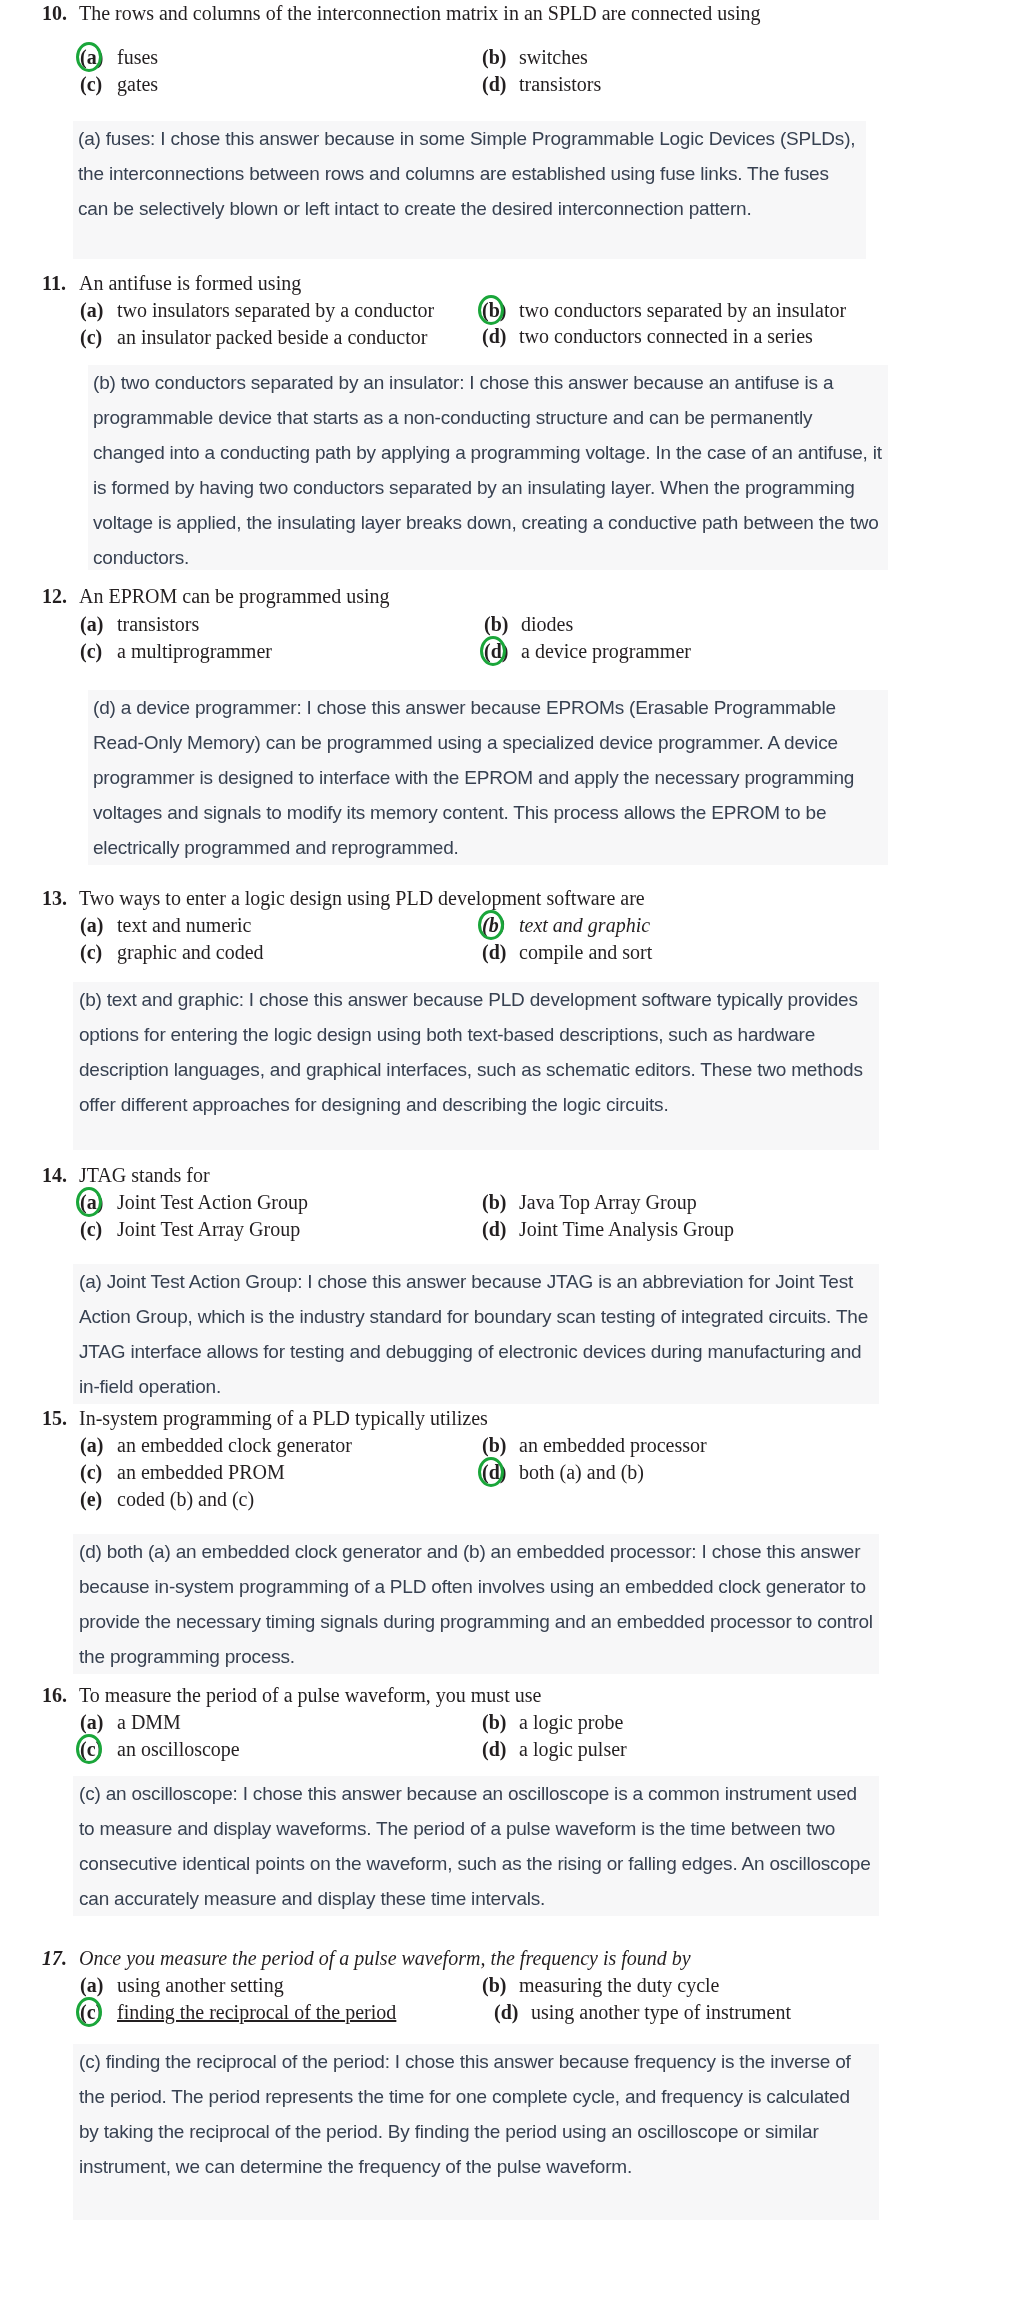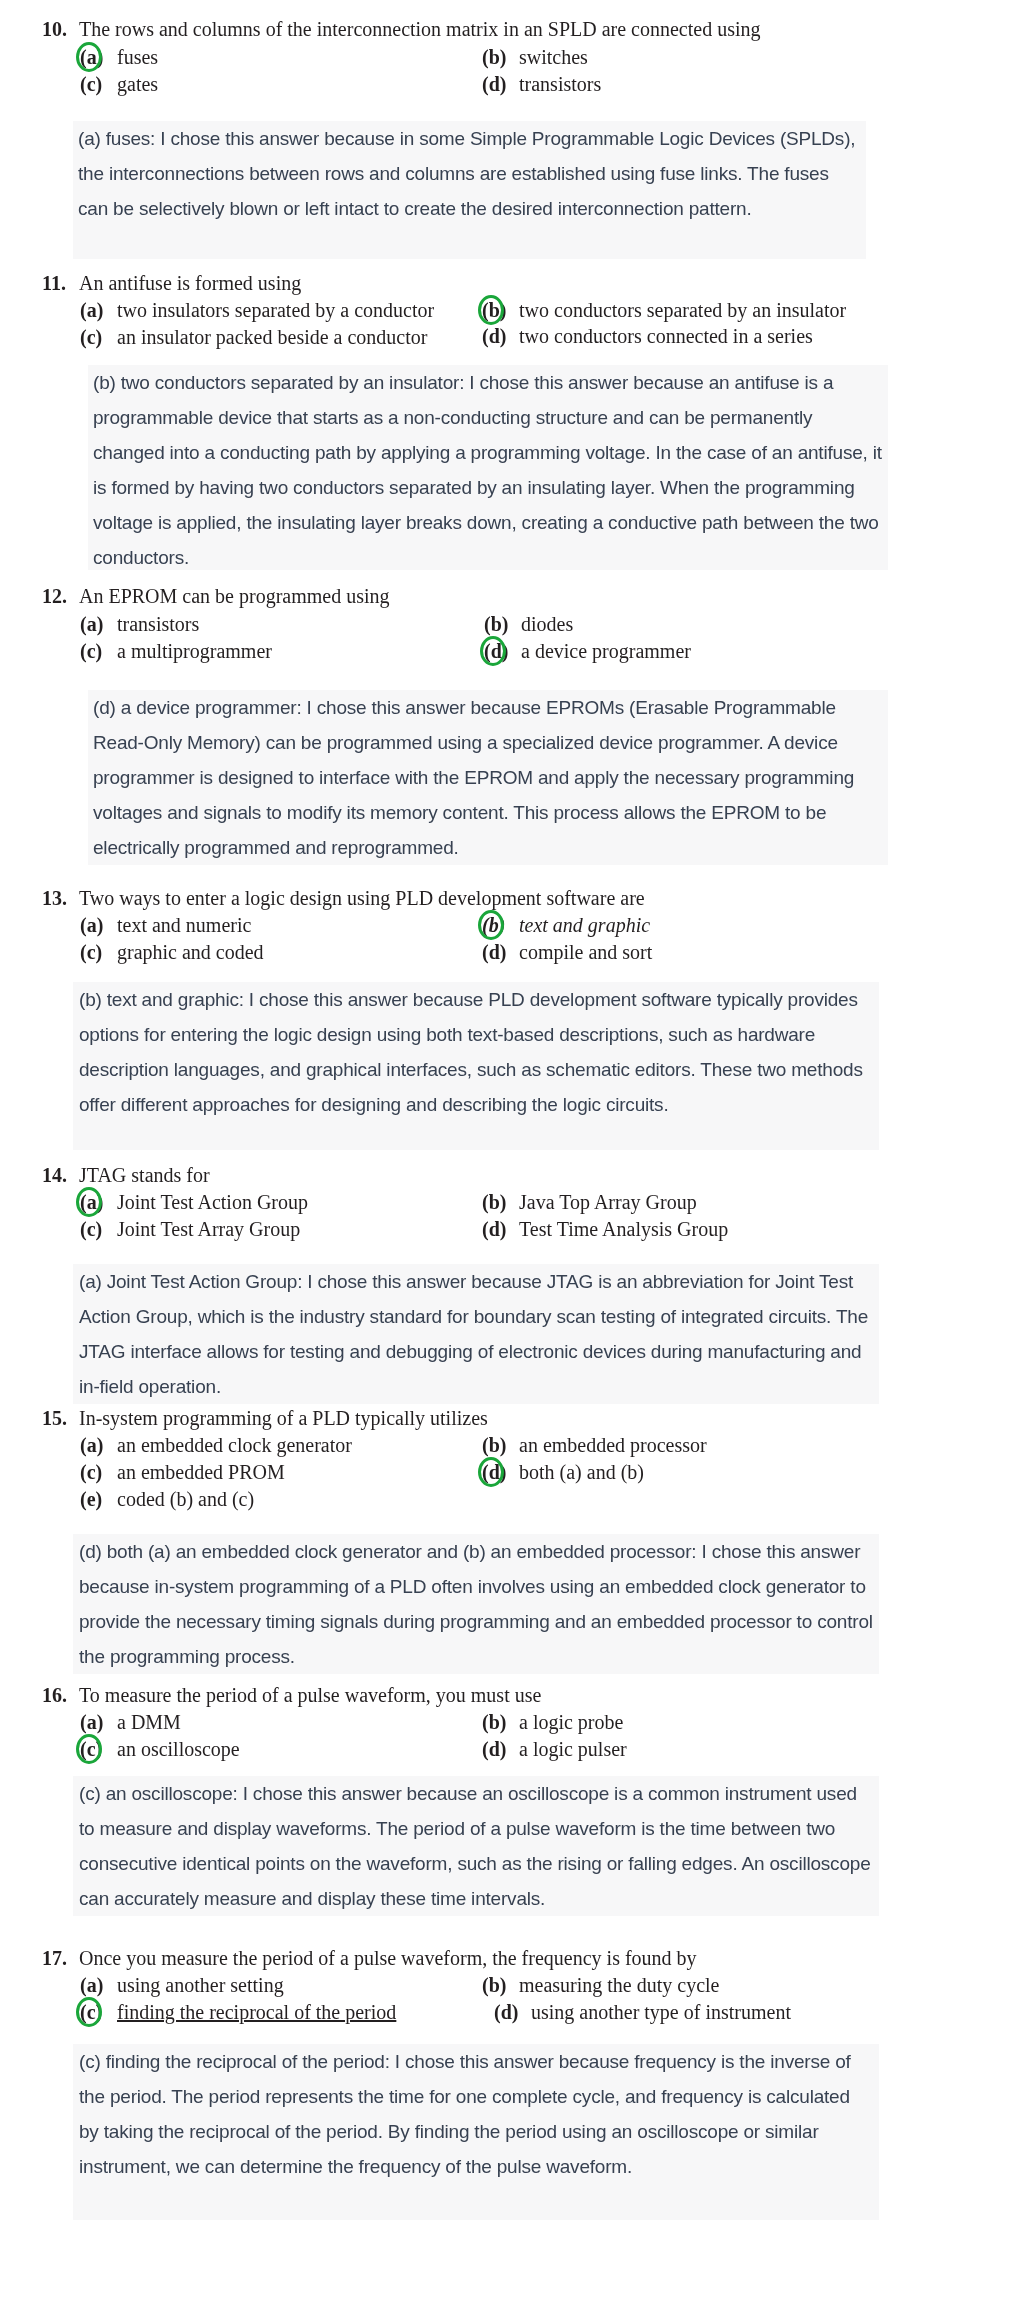--- a/index.html
+++ b/index.html
@@ -14,21 +14,21 @@
     border: 3px solid #1aa63a; border-radius: 50%; box-sizing: border-box;
   }
   .expl { position: absolute; background: #f7f7f8; font-family: "Liberation Sans", "DejaVu Sans", sans-serif; font-size: 19px; color: #374151; line-height: 35px; box-sizing: border-box; letter-spacing: -0.2px; }
   .colA { left: 80px; }
   .colB { left: 482px; }
 </style>
 </head>
 <body>
 
 <div class="q" style="top:0px;">
-  <div class="qline" style="top:16px;"><span class="qnum">10.</span><span>The rows and columns of the interconnection matrix in an SPLD are connected using</span></div>
+  <div class="qline" style="top:0;"><span class="qnum">10.</span><span>The rows and columns of the interconnection matrix in an SPLD are connected using</span></div>
   <div class="opt colA" style="top:44px;"><span class="lbl sel">(a)</span><span>fuses</span></div>
   <div class="opt colB" style="top:44px;"><span class="lbl">(b)</span><span>switches</span></div>
   <div class="opt colA" style="top:71px;"><span class="lbl">(c)</span><span>gates</span></div>
   <div class="opt colB" style="top:71px;"><span class="lbl">(d)</span><span>transistors</span></div>
   <div class="expl" style="top:121px; left:73px; width:793px; height:138px; padding:0 6px 0 5px;">(a) fuses: I chose this answer because in some Simple Programmable Logic Devices (SPLDs), the interconnections between rows and columns are established using fuse links. The fuses can be selectively blown or left intact to create the desired interconnection pattern.</div>
 </div>
 
 <div class="q" style="top:0px;">
   <div class="qline" style="top:270px;"><span class="qnum">11.</span><span>An antifuse is formed using</span></div>
   <div class="opt colA" style="top:297px;"><span class="lbl">(a)</span><span>two insulators separated by a conductor</span></div>
@@ -54,21 +54,21 @@
   <div class="opt colA" style="top:939px;"><span class="lbl">(c)</span><span>graphic and coded</span></div>
   <div class="opt colB" style="top:939px;"><span class="lbl">(d)</span><span>compile and sort</span></div>
   <div class="expl" style="top:982px; left:73px; width:806px; height:168px; padding:0 6px 0 6px;">(b) text and graphic: I chose this answer because PLD development software typically provides options for entering the logic design using both text-based descriptions, such as hardware description languages, and graphical interfaces, such as schematic editors. These two methods offer different approaches for designing and describing the logic circuits.</div>
 </div>
 
 <div class="q" style="top:0px;">
   <div class="qline" style="top:1162px;"><span class="qnum">14.</span><span>JTAG stands for</span></div>
   <div class="opt colA" style="top:1189px;"><span class="lbl sel">(a)</span><span>Joint Test Action Group</span></div>
   <div class="opt colB" style="top:1189px;"><span class="lbl">(b)</span><span>Java Top Array Group</span></div>
   <div class="opt colA" style="top:1216px;"><span class="lbl">(c)</span><span>Joint Test Array Group</span></div>
-  <div class="opt colB" style="top:1216px;"><span class="lbl">(d)</span><span>Test Time Analysis Group</span></div>
+  <div class="opt colB" style="top:1216px;"><span class="lbl">(d)</span><span>Joint Time Analysis Group</span></div>
   <div class="expl" style="top:1264px; left:73px; width:806px; height:140px; padding:0 6px 0 6px;">(a) Joint Test Action Group: I chose this answer because JTAG is an abbreviation for Joint Test Action Group, which is the industry standard for boundary scan testing of integrated circuits. The JTAG interface allows for testing and debugging of electronic devices during manufacturing and in-field operation.</div>
 </div>
 
 <div class="q" style="top:0px;">
   <div class="qline" style="top:1405px;"><span class="qnum">15.</span><span>In-system programming of a PLD typically utilizes</span></div>
   <div class="opt colA" style="top:1432px;"><span class="lbl">(a)</span><span>an embedded clock generator</span></div>
   <div class="opt colB" style="top:1432px;"><span class="lbl">(b)</span><span>an embedded processor</span></div>
   <div class="opt colA" style="top:1459px;"><span class="lbl">(c)</span><span>an embedded PROM</span></div>
   <div class="opt colB" style="top:1459px;"><span class="lbl sel">(d)</span><span>both (a) and (b)</span></div>
   <div class="opt colA" style="top:1486px;"><span class="lbl">(e)</span><span>coded (b) and (c)</span></div>
@@ -78,19 +78,19 @@
 <div class="q" style="top:0px;">
   <div class="qline" style="top:1682px;"><span class="qnum">16.</span><span>To measure the period of a pulse waveform, you must use</span></div>
   <div class="opt colA" style="top:1709px;"><span class="lbl">(a)</span><span>a DMM</span></div>
   <div class="opt colB" style="top:1709px;"><span class="lbl">(b)</span><span>a logic probe</span></div>
   <div class="opt colA" style="top:1736px;"><span class="lbl sel">(c)</span><span>an oscilloscope</span></div>
   <div class="opt colB" style="top:1736px;"><span class="lbl">(d)</span><span>a logic pulser</span></div>
   <div class="expl" style="top:1776px; left:73px; width:806px; height:140px; padding:0 6px 0 6px;">(c) an oscilloscope: I chose this answer because an oscilloscope is a common instrument used to measure and display waveforms. The period of a pulse waveform is the time between two consecutive identical points on the waveform, such as the rising or falling edges. An oscilloscope can accurately measure and display these time intervals.</div>
 </div>
 
 <div class="q" style="top:0px;">
-  <div class="qline" style="top:1945px;"><span class="qnum">17.</span><span>Once you measure the period of a pulse waveform, the frequency is found by</span></div>
+  <div class="qline" style="top:1945px;font-style:italic;"><span class="qnum">17.</span><span>Once you measure the period of a pulse waveform, the frequency is found by</span></div>
   <div class="opt colA" style="top:1972px;"><span class="lbl">(a)</span><span>using another setting</span></div>
   <div class="opt colB" style="top:1972px;"><span class="lbl">(b)</span><span>measuring the duty cycle</span></div>
   <div class="opt colA" style="top:1999px;text-decoration:underline;"><span class="lbl sel">(c)</span><span>finding the reciprocal of the period</span></div>
   <div class="opt colB" style="top:1999px;margin-left:12px;"><span class="lbl">(d)</span><span>using another type of instrument</span></div>
   <div class="expl" style="top:2044px; left:73px; width:806px; height:176px; padding:0 6px 0 6px;">(c) finding the reciprocal of the period: I chose this answer because frequency is the inverse of the period. The period represents the time for one complete cycle, and frequency is calculated by taking the reciprocal of the period. By finding the period using an oscilloscope or similar instrument, we can determine the frequency of the pulse waveform.</div>
 </div>
 
 </body></html>

